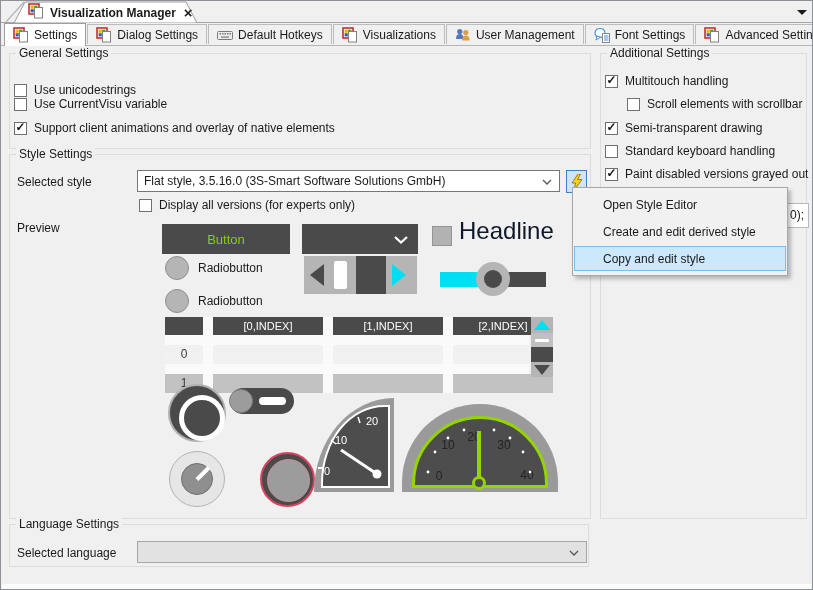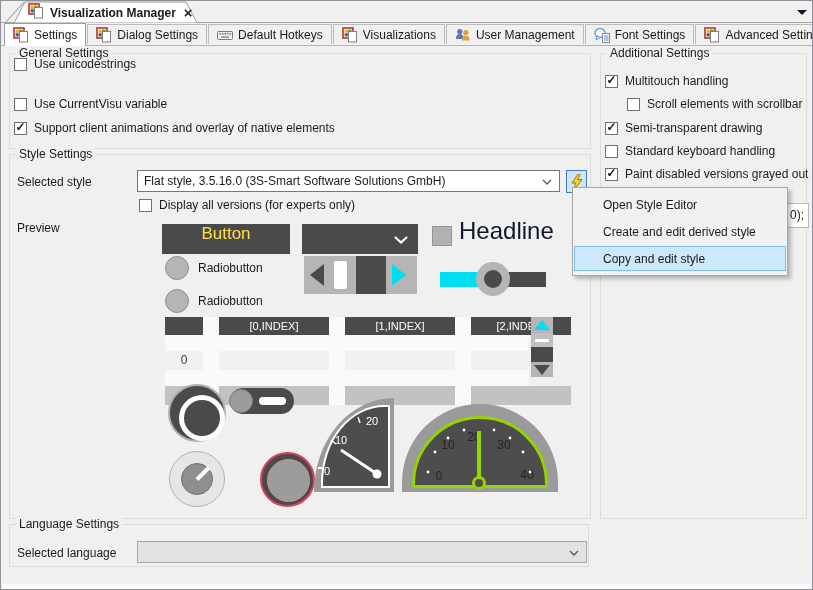--- a/index.html
+++ b/index.html
@@ -49,42 +49,42 @@
   
   .menu{position:absolute;left:571px;top:186px;width:216px;background:#f1f1f1;border:1px solid #a8a8a8;
     box-shadow:3px 3px 4px rgba(0,0,0,.25);z-index:10;padding:2px 0}
   .menu-item{height:25px;line-height:25px;padding-left:28px;margin:2px 1px;border:1px solid transparent;cursor:default}
   .menu-item.hl{background:#cbe8fc;border-color:#7fbce8}
 
   .fragment{position:absolute;left:780px;top:202px;width:28px;height:25px;background:#fff;border:1px solid #b9b9b9;
     text-align:right;padding:4px 4px 0 0;color:#222;z-index:5}
 
   
-  .pbutton{position:absolute;background:#4a4a4a;color:#fde047;display:flex;justify-content:center;font-size:17px}
+  .pbutton{position:absolute;background:#4a4a4a;color:#84cc16;display:flex;align-items:center;justify-content:center;font-size:13px}
   .pcombo{position:absolute;background:#4a4a4a}
   .pcombo .chev{position:absolute;right:10px;top:12px}
   .hsq{position:absolute;width:20px;height:20px;background:#b2b2b2;border:1px solid #949494}
   .headline{position:absolute;font-size:24px;color:#0f172a;white-space:nowrap}
   .radio{position:absolute;width:24px;height:24px;border-radius:50%;background:#b5b5b5;border:1px solid #8f8f8f}
   .plabel{position:absolute;font-size:12px;white-space:nowrap}
 
   .hscroll{position:absolute;width:113px;height:38px;background:#b5b5b5}
   .tri-left{position:absolute;width:0;height:0;border-top:11px solid transparent;border-bottom:11px solid transparent;border-right:14px solid #4a4a4a}
   .tri-right{position:absolute;width:0;height:0;border-top:11px solid transparent;border-bottom:11px solid transparent;border-left:14px solid #00dff2}
   .hthumb{position:absolute;width:13px;height:28px;background:#fff;border-radius:2px}
   .hblock{position:absolute;width:30px;height:38px;background:#4a4a4a}
 
   .slider{position:absolute;width:106px;height:37px}
   .strack-c{position:absolute;left:0;top:11px;width:53px;height:15px;background:#00dff2}
   .strack-d{position:absolute;left:53px;top:11px;width:53px;height:15px;background:#4a4a4a}
   .sthumb{position:absolute;left:36px;top:1px;width:34px;height:34px;border-radius:50%;background:#b5b5b5}
   .sthumb::after{content:"";position:absolute;left:8px;top:8px;width:18px;height:18px;border-radius:50%;background:#4a4a4a}
 
   .ptable{position:absolute;display:grid;grid-template-columns:38px 110px 110px 100px;grid-auto-rows:18px 19px 19px;
-    gap:16px;background:#fafafa;width:364px}
+    gap:10px;background:#fafafa;width:364px}
   .ptable .th{background:#4a4a4a;color:#fff;font-size:11px;text-align:center;line-height:18px;overflow:hidden}
   .ptable .td{font-size:12px;text-align:center;line-height:19px;color:#3a3a3a}
   .ptable .r0{background:#f1f1f1}
   .ptable .r1{background:#c2c2c2}
 
   .vscroll{position:absolute;width:22px;height:60px}
   .vseg{position:relative;width:22px}
   .vs1{height:16px;background:#b5b5b5}
   .vs2{height:14px;background:#c0c0c0}
   .vs3{height:15px;background:#4a4a4a}
@@ -238,21 +238,21 @@
             <rect x="6.2" y="6.2" width="3.2" height="3.2" fill="#c03030"></rect>
             <rect x="6.5" y="4.5" width="8" height="10.5" fill="#fff" stroke="#808080"></rect>
           </svg>
         </span>
       <span>Advanced Settings</span>
     </div>
   </div>
 
   <div class="group" style="left:8px;top:52px;width:582px;height:96px">
     <span class="glabel">General Settings</span>
-    <div class="row" style="left:4px;top:2px">
+    <div class="row" style="left:4px;top:28px">
       <span class="cb"></span>
       <span>Use unicodestrings</span>
     </div>
     <div class="row" style="left:4px;top:42px">
       <span class="cb"></span>
       <span>Use CurrentVisu variable</span>
     </div>
     <div class="row" style="left:4px;top:66px">
       <span class="cb checked"></span>
       <span>Support client animations and overlay of native elements</span>

